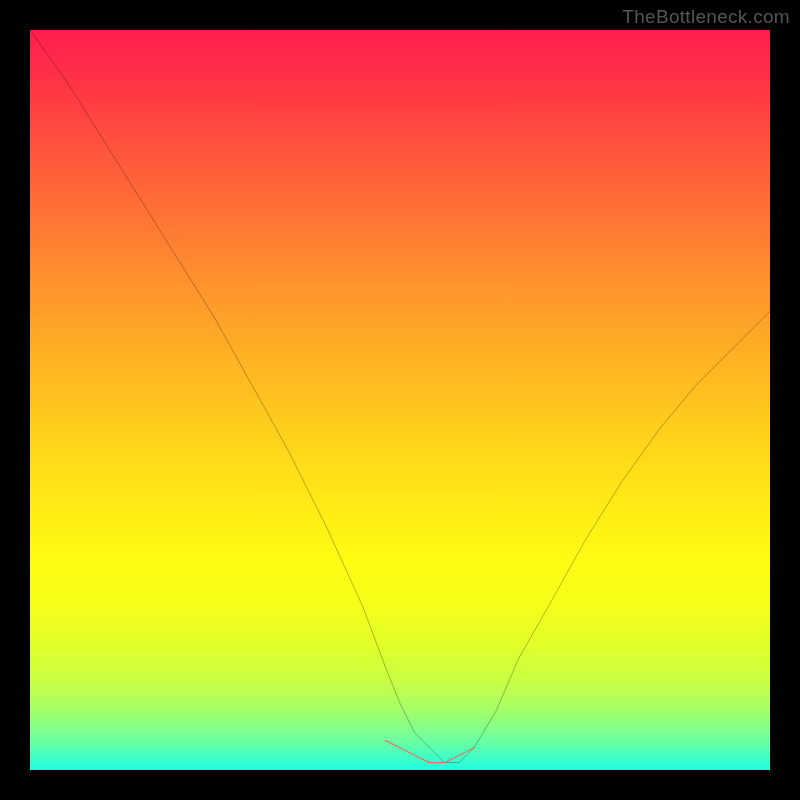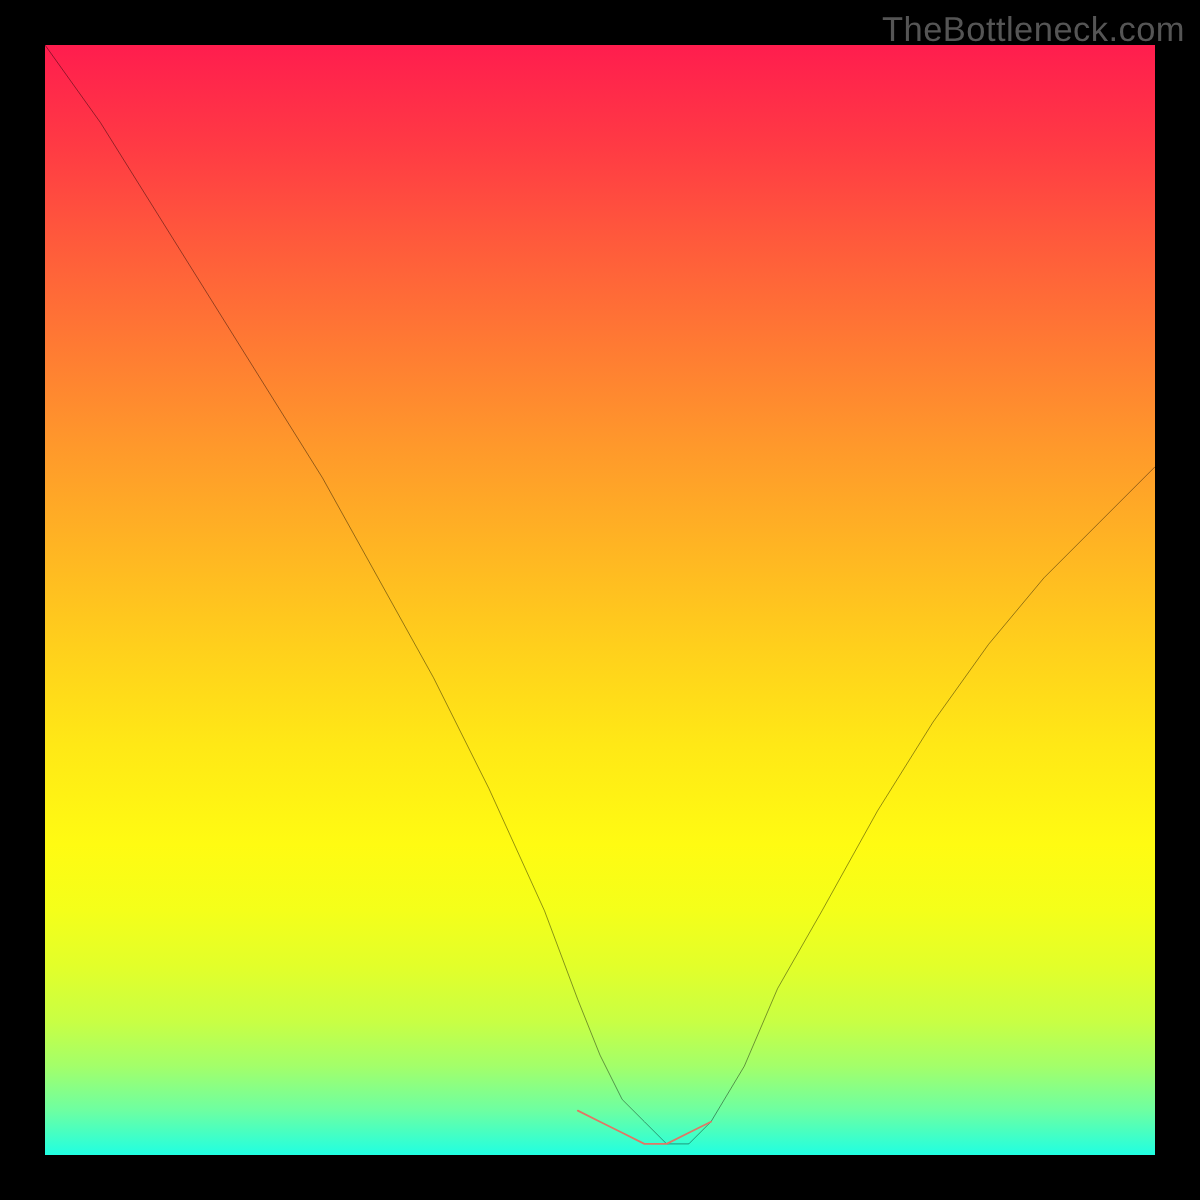--- a/index.html
+++ b/index.html
@@ -15,21 +15,21 @@
     position: relative;
     width: 800px;
     height: 800px;
     background: #000;
   }
   .watermark {
     position: absolute;
     top: 6px;
     right: 10px;
     color: #555;
-    font-size: 23px;
+    font-size: 19px;
     font-weight: 500;
     letter-spacing: 0.3px;
     z-index: 5;
   }
   .plot {
     position: absolute;
     left: 30px;
     top: 30px;
     width: 740px;
     height: 740px;

